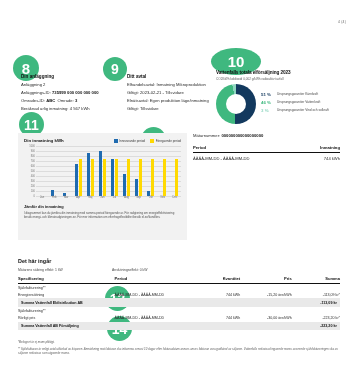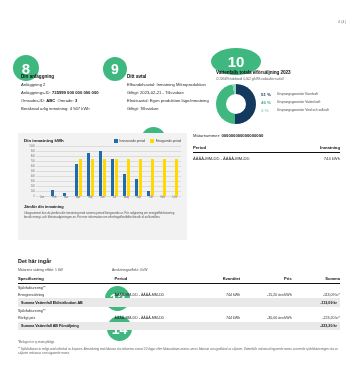--- a/index.html
+++ b/index.html
@@ -152,20 +152,21 @@
 <body>
 
 <div class="page">
 
   <div class="pagenum">4 (4)</div>
 
 
   <div class="badge b-8">8</div>
   <div class="badge b-9">9</div>
   <div class="badge b-10">10</div>
+  <div class="badge b-11">11</div>
   <div class="badge b-12">12</div>
   <div class="badge b-13">13</div>
   <div class="badge b-14">14</div>
 
   <div class="col col-a">
     <h3>Din anläggning</h3>
     <p>Anläggning 2</p>
     <p>
       <span>Anläggnings-ID:</span>
       <b>735999 000 000 000 000</b>

